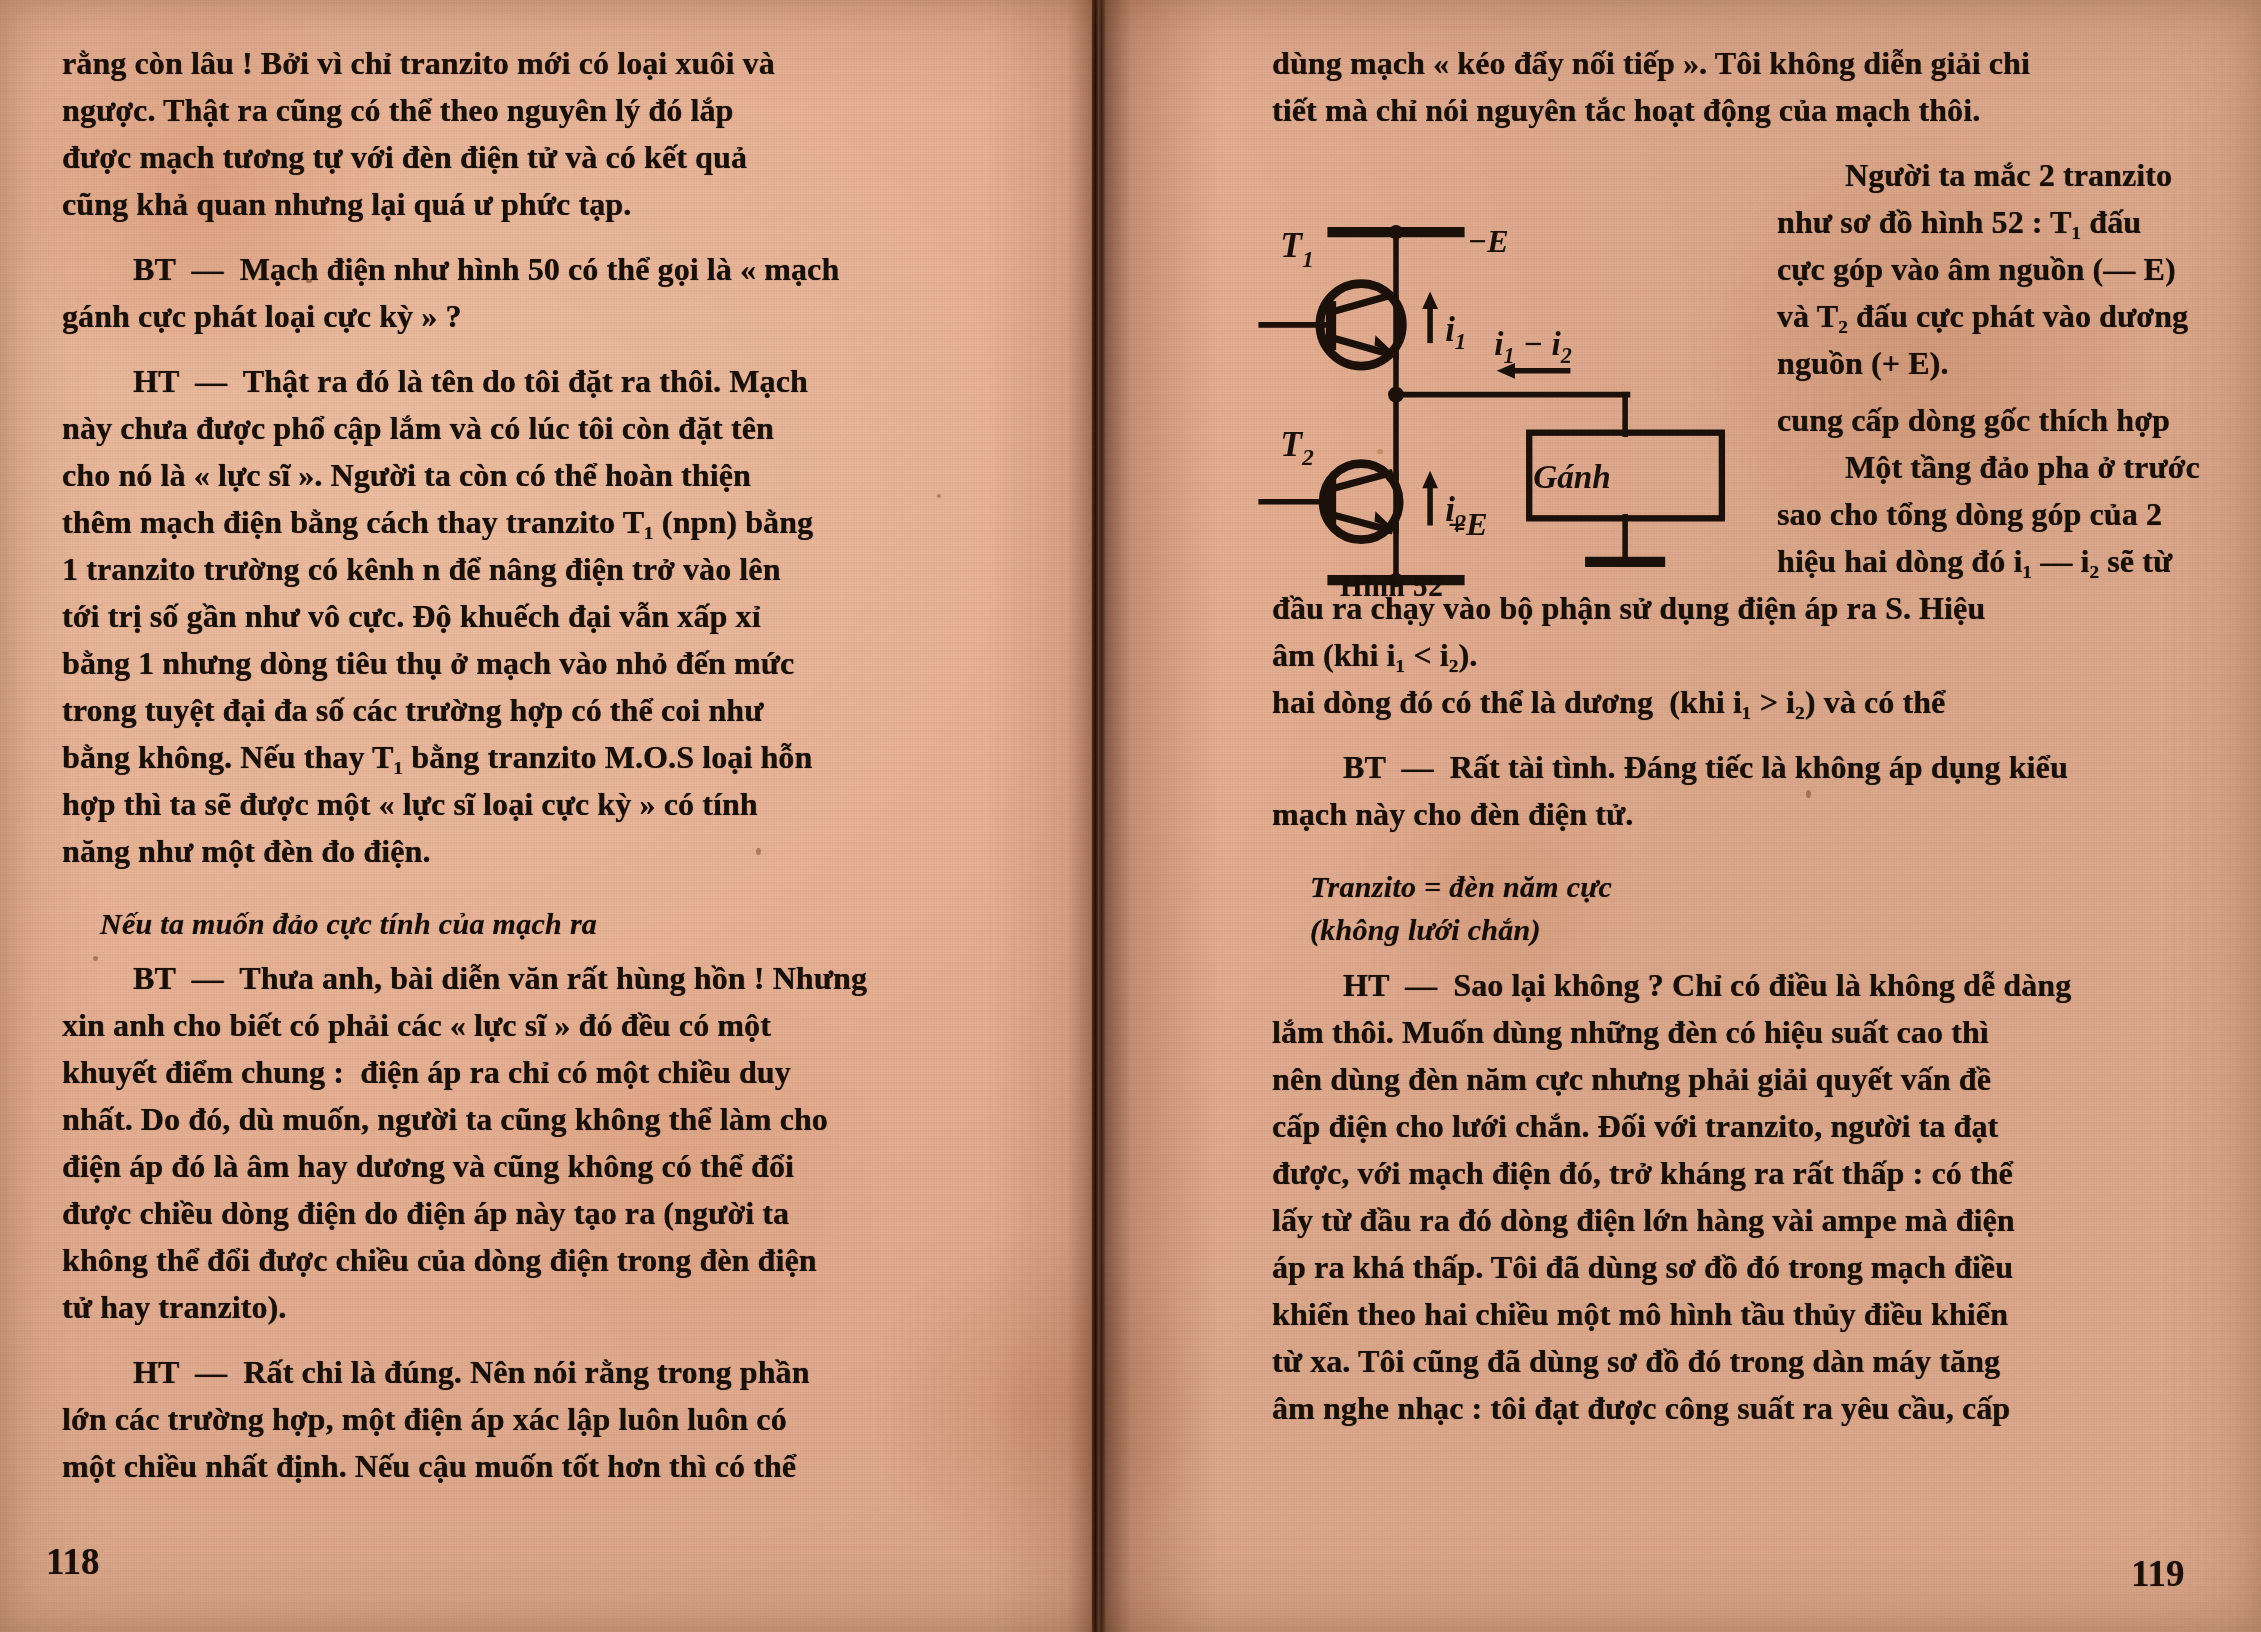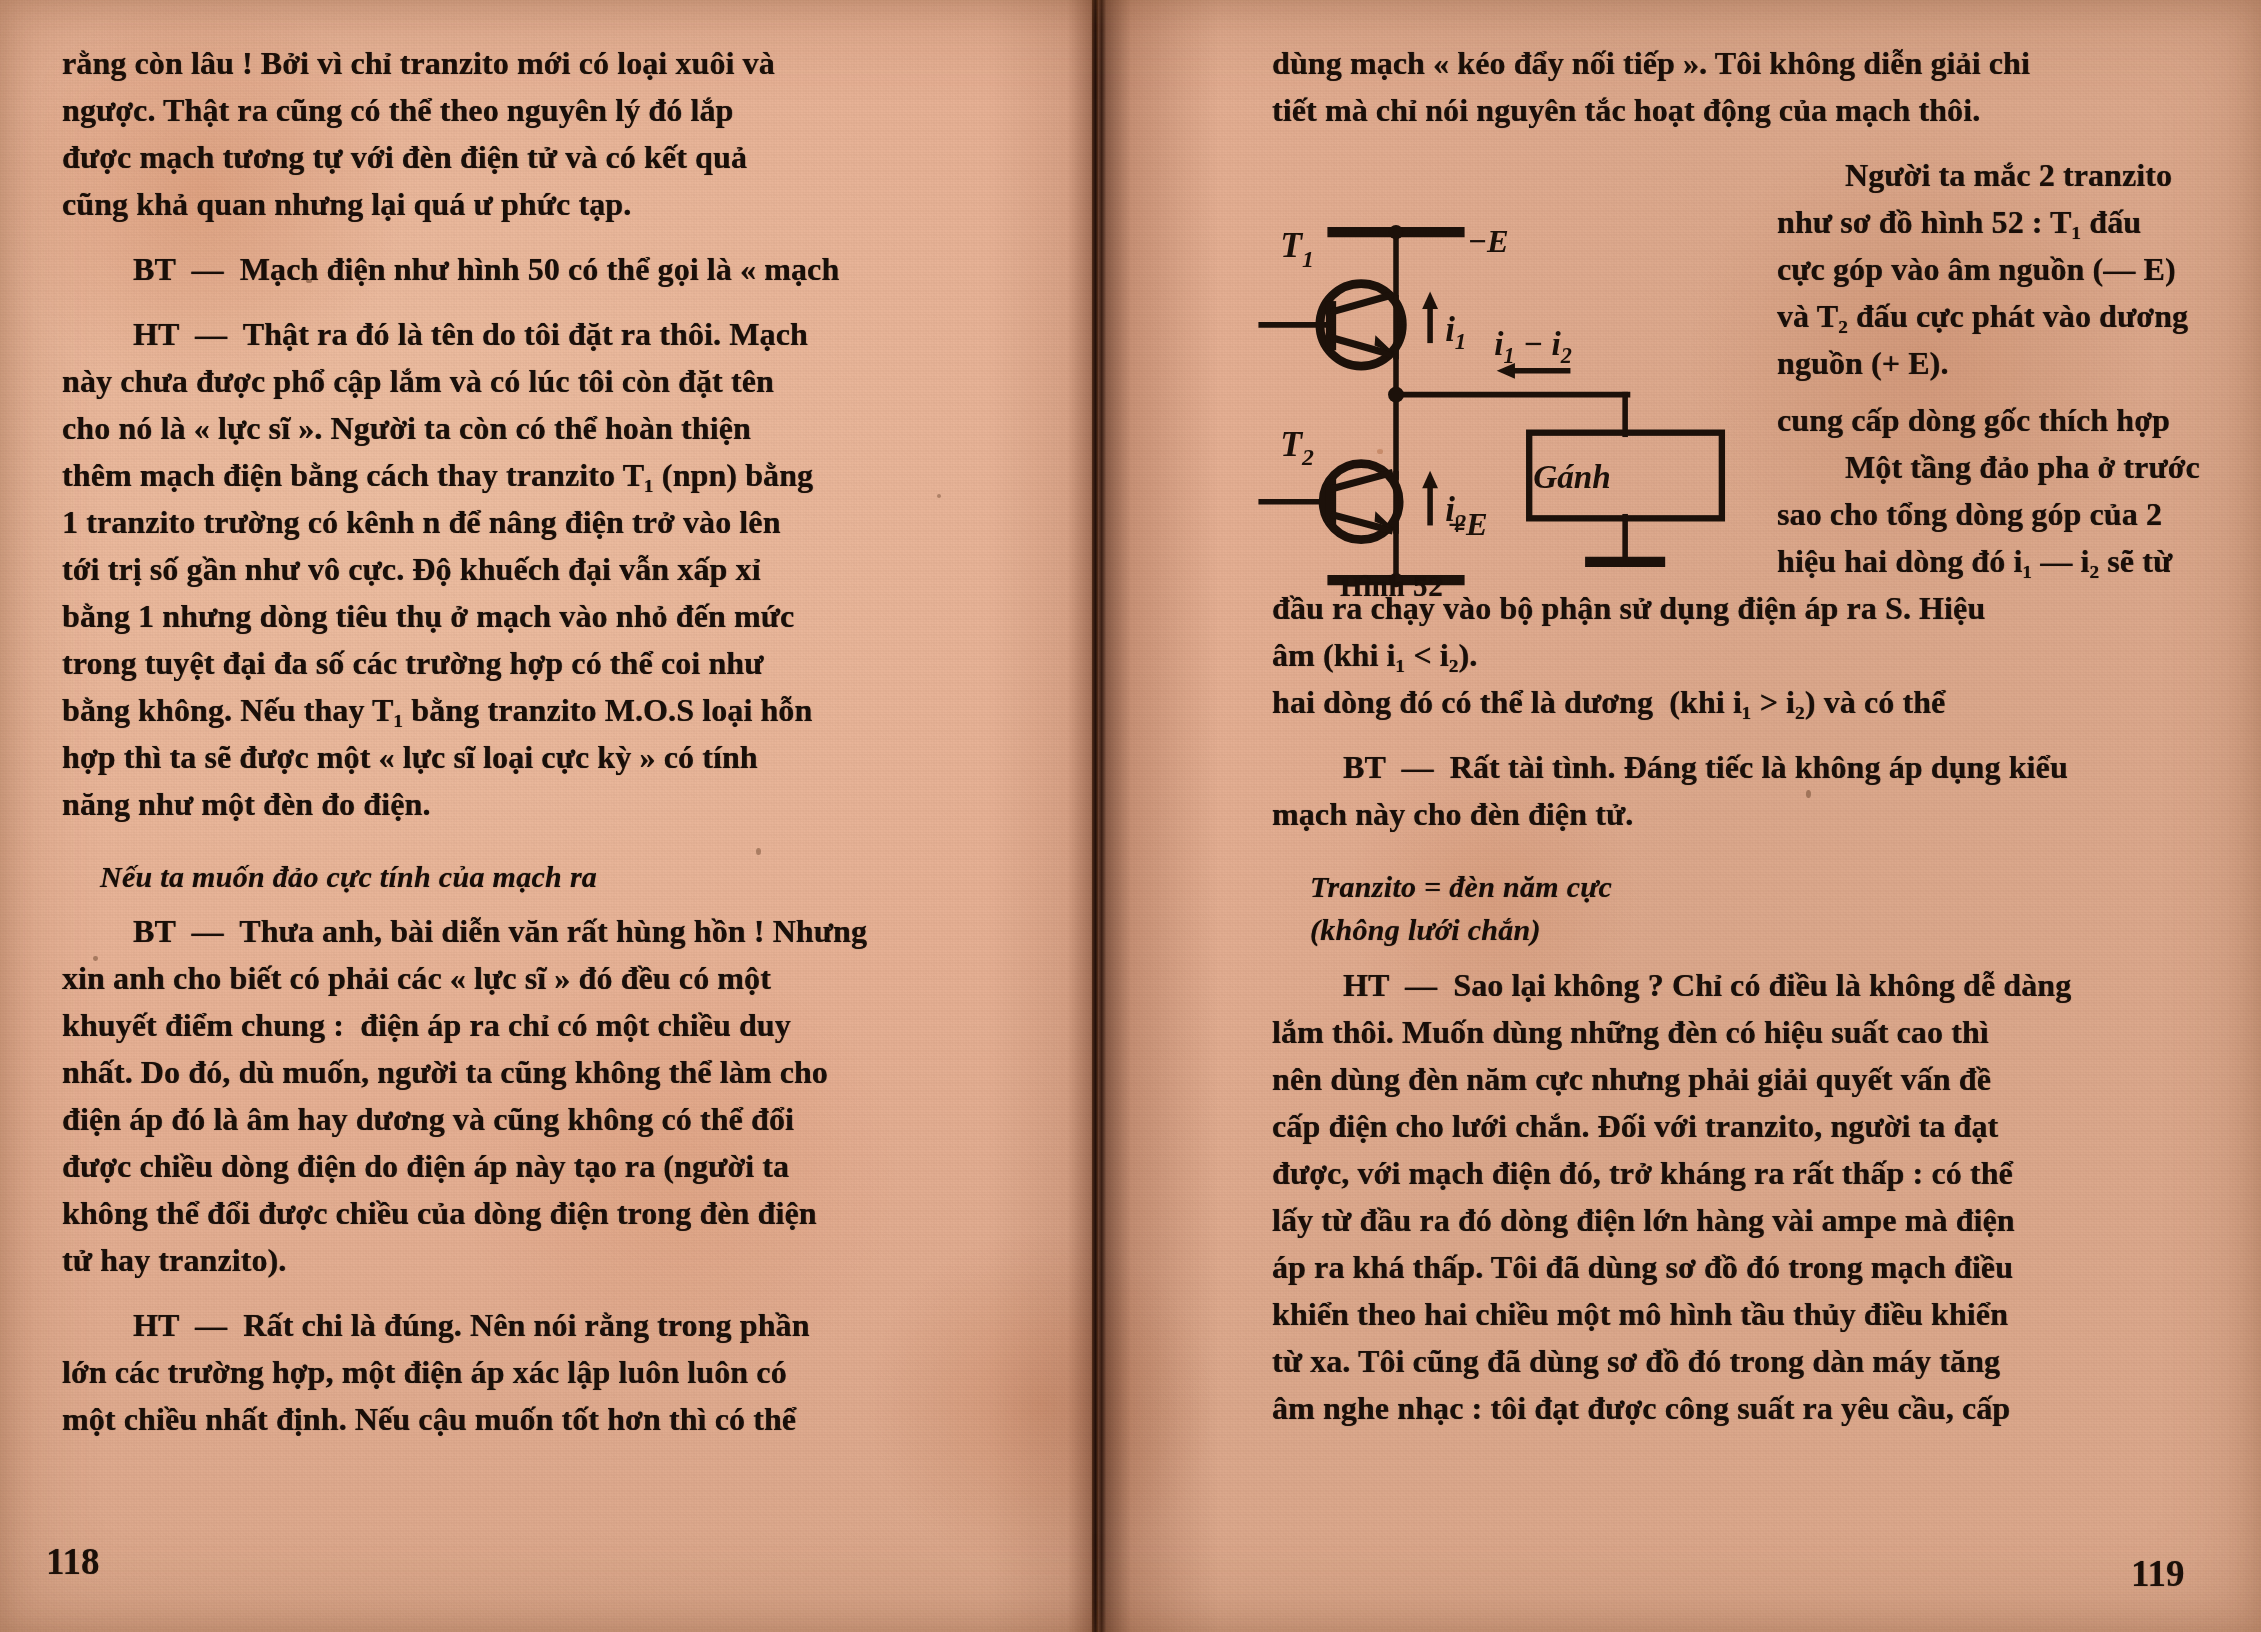--- a/index.html
+++ b/index.html
@@ -132,20 +132,21 @@
     <div>
       <span class="ln">rằng còn lâu ! Bởi vì chỉ tranzito mới có loại xuôi và</span>
       <span class="ln">ngược. Thật ra cũng có thể theo nguyên lý đó lắp</span>
       <span class="ln">được mạch tương tự với đèn điện tử và có kết quả</span>
       <span class="ln">cũng khả quan nhưng lại quá ư phức tạp.</span>
     </div>
     <span class="gap"></span>
 
     <div>
       <span class="ln" style="text-indent:71px">BT  —  Mạch điện như hình 50 có thể gọi là « mạch</span>
+      <span class="ln">gánh cực phát loại cực kỳ » ?</span>
     </div>
     <span class="gap"></span>
 
     <div>
       <span class="ln" style="text-indent:71px">HT  —  Thật ra đó là tên do tôi đặt ra thôi. Mạch</span>
       <span class="ln">này chưa được phổ cập lắm và có lúc tôi còn đặt tên</span>
       <span class="ln">cho nó là « lực sĩ ». Người ta còn có thể hoàn thiện</span>
       <span class="ln">thêm mạch điện bằng cách thay tranzito T₁ (npn) bằng</span>
       <span class="ln">1 tranzito trường có kênh n để nâng điện trở vào lên</span>
       <span class="ln">tới trị số gần như vô cực. Độ khuếch đại vẫn xấp xỉ</span>

